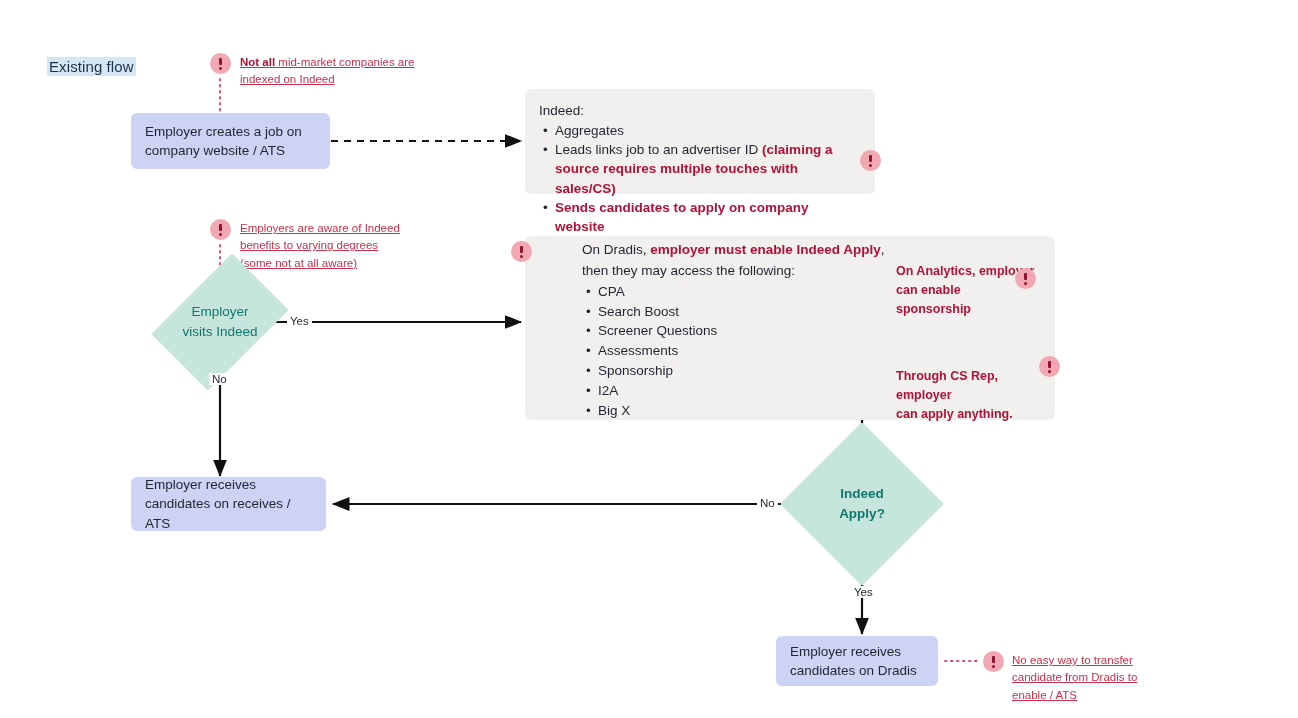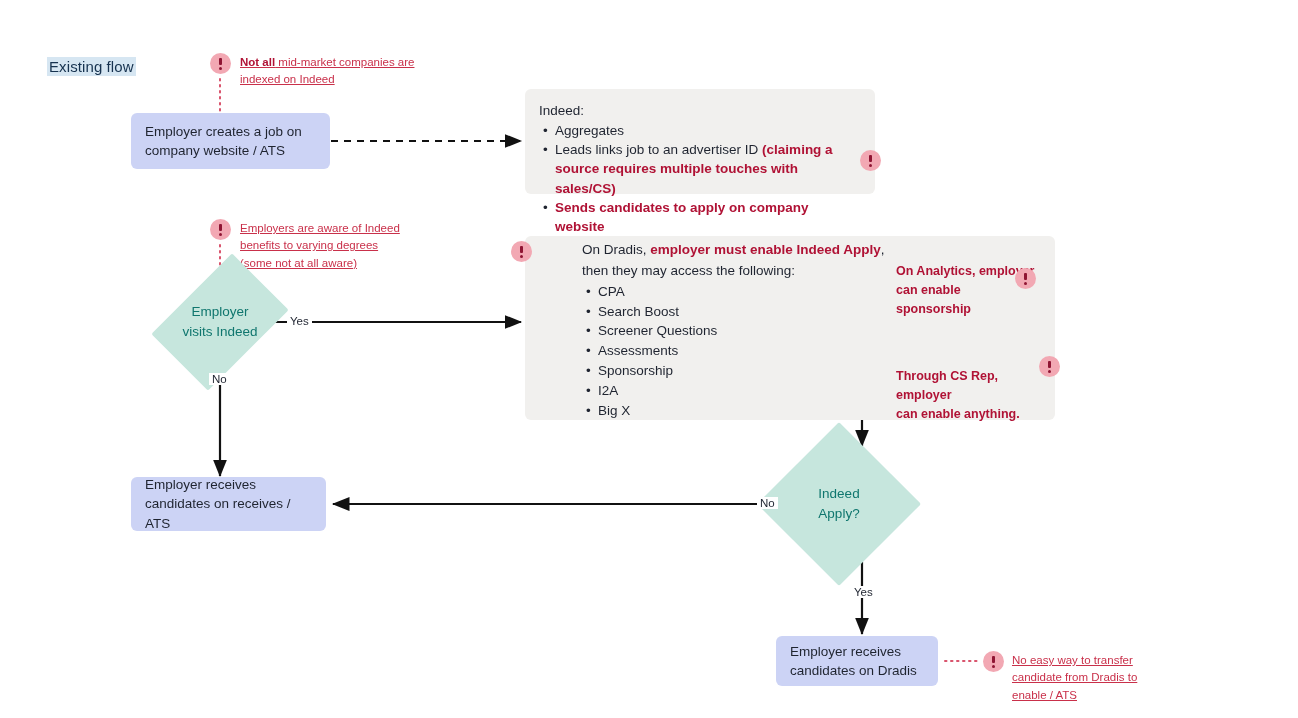--- a/index.html
+++ b/index.html
@@ -290,34 +290,34 @@
   <div class="gray-note" style="left:896px; top:262px; width:140px;">
     <span>On Analytics, employer</span><br>
     <span>can enable sponsorship</span>
   </div>
   <div class="alert-icon" style="left:1015px; top:268px;">
     <span class="bang"></span>
   </div>
 
   <div class="gray-note" style="left:896px; top:349px; width:150px;margin-top:18px;">
     <span>Through CS Rep, employer</span><br>
-    <span>can enable anything.</span>
+    <span>can apply anything.</span>
   </div>
   <div class="alert-icon" style="left:1039px; top:356px;">
     <span class="bang"></span>
   </div>
 
   <div class="node lavender" style="left:131px; top:477px; width:195px; height:54px;">
     <div>
       <div>Employer receives</div>
       <div>candidates on receives / ATS</div>
     </div>
   </div>
 
-  <div class="diamond-wrap" style="left:772px; top:446px; width:134px; height:116px;">
+  <div class="diamond-wrap" style="left:795px; top:446px; width:134px; height:116px;font-weight:bold;">
     <div class="diamond-shape" style="left:9px; top:0px; width:116px; height:116px;"></div>
     <div class="diamond-label">
       <span>Indeed</span>
       <span>Apply?</span>
     </div>
   </div>
   <div class="edge-label" style="left:757px; top:497px;">No</div>
   <div class="edge-label" style="left:851px; top:586px;">Yes</div>
 
   <div class="node lavender" style="left:776px; top:636px; width:162px; height:50px;">

